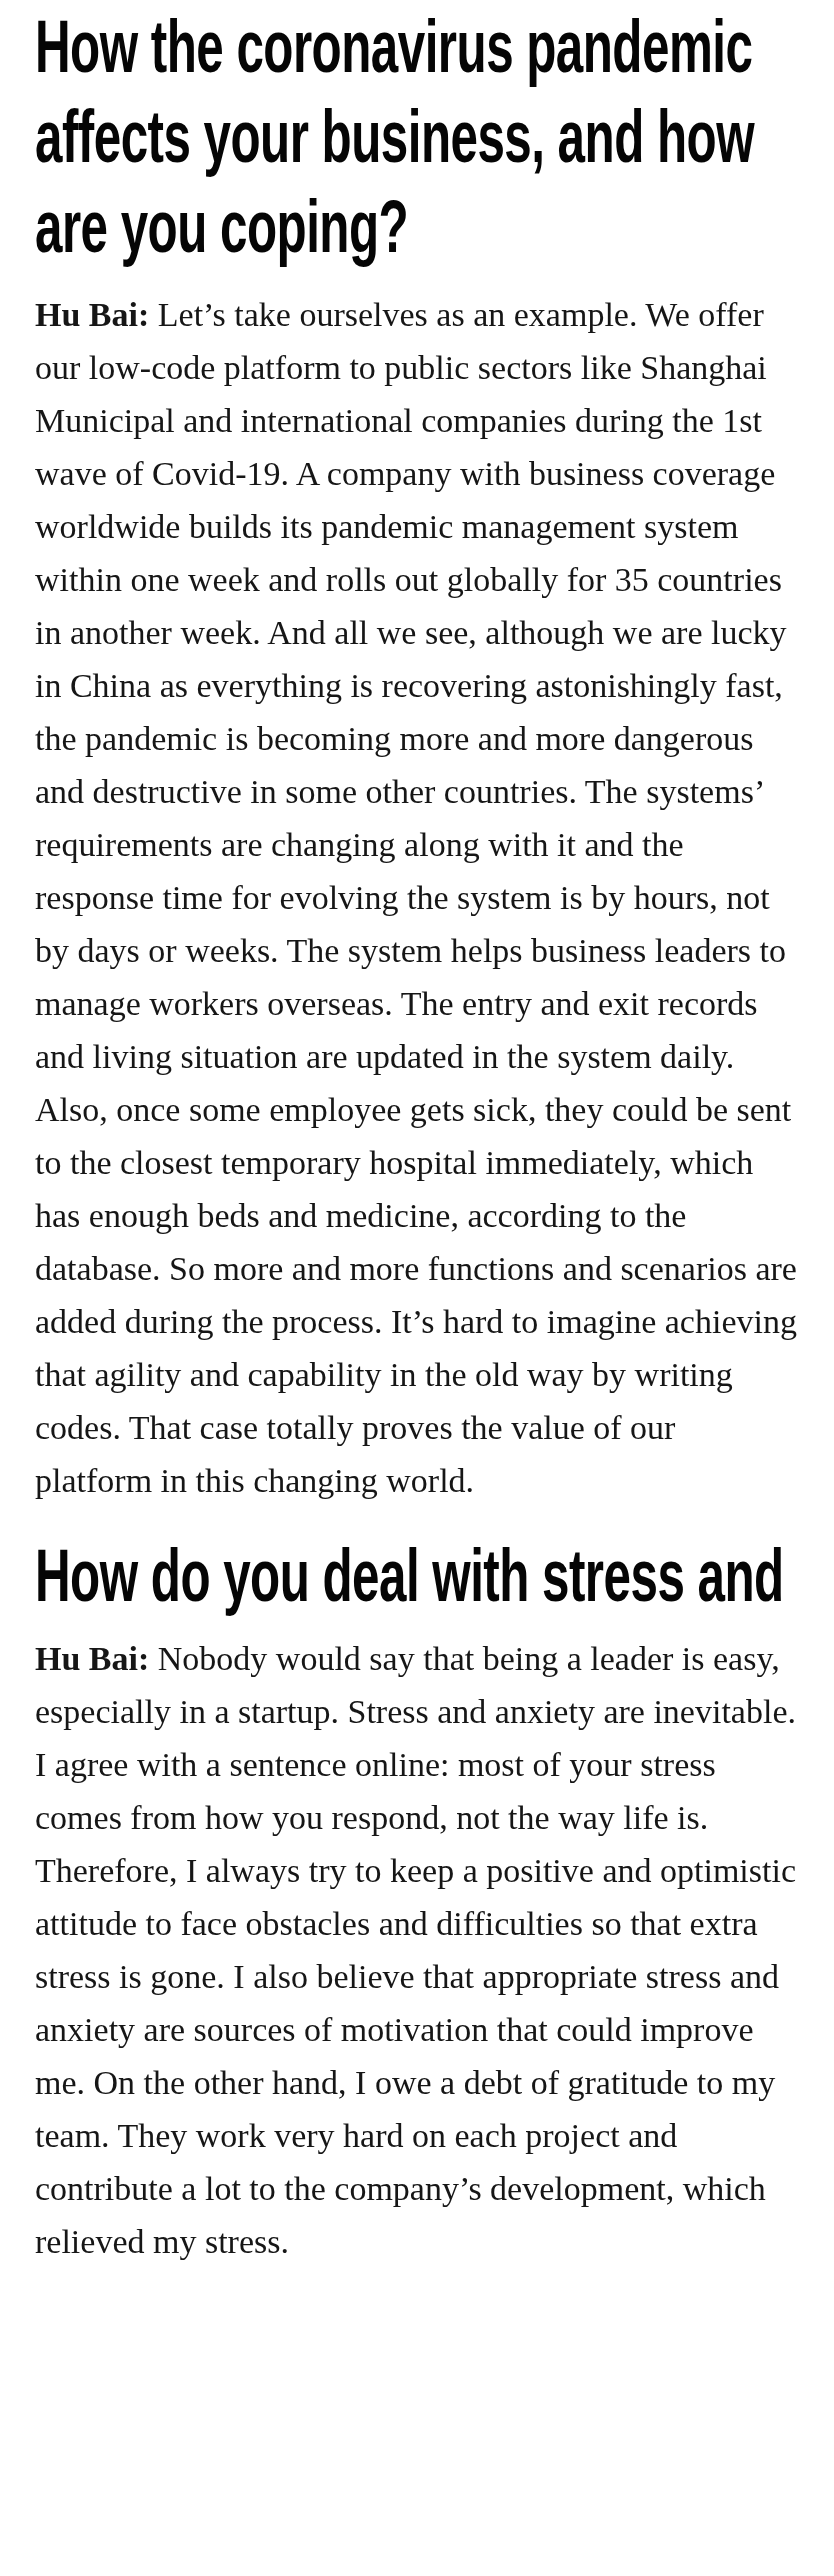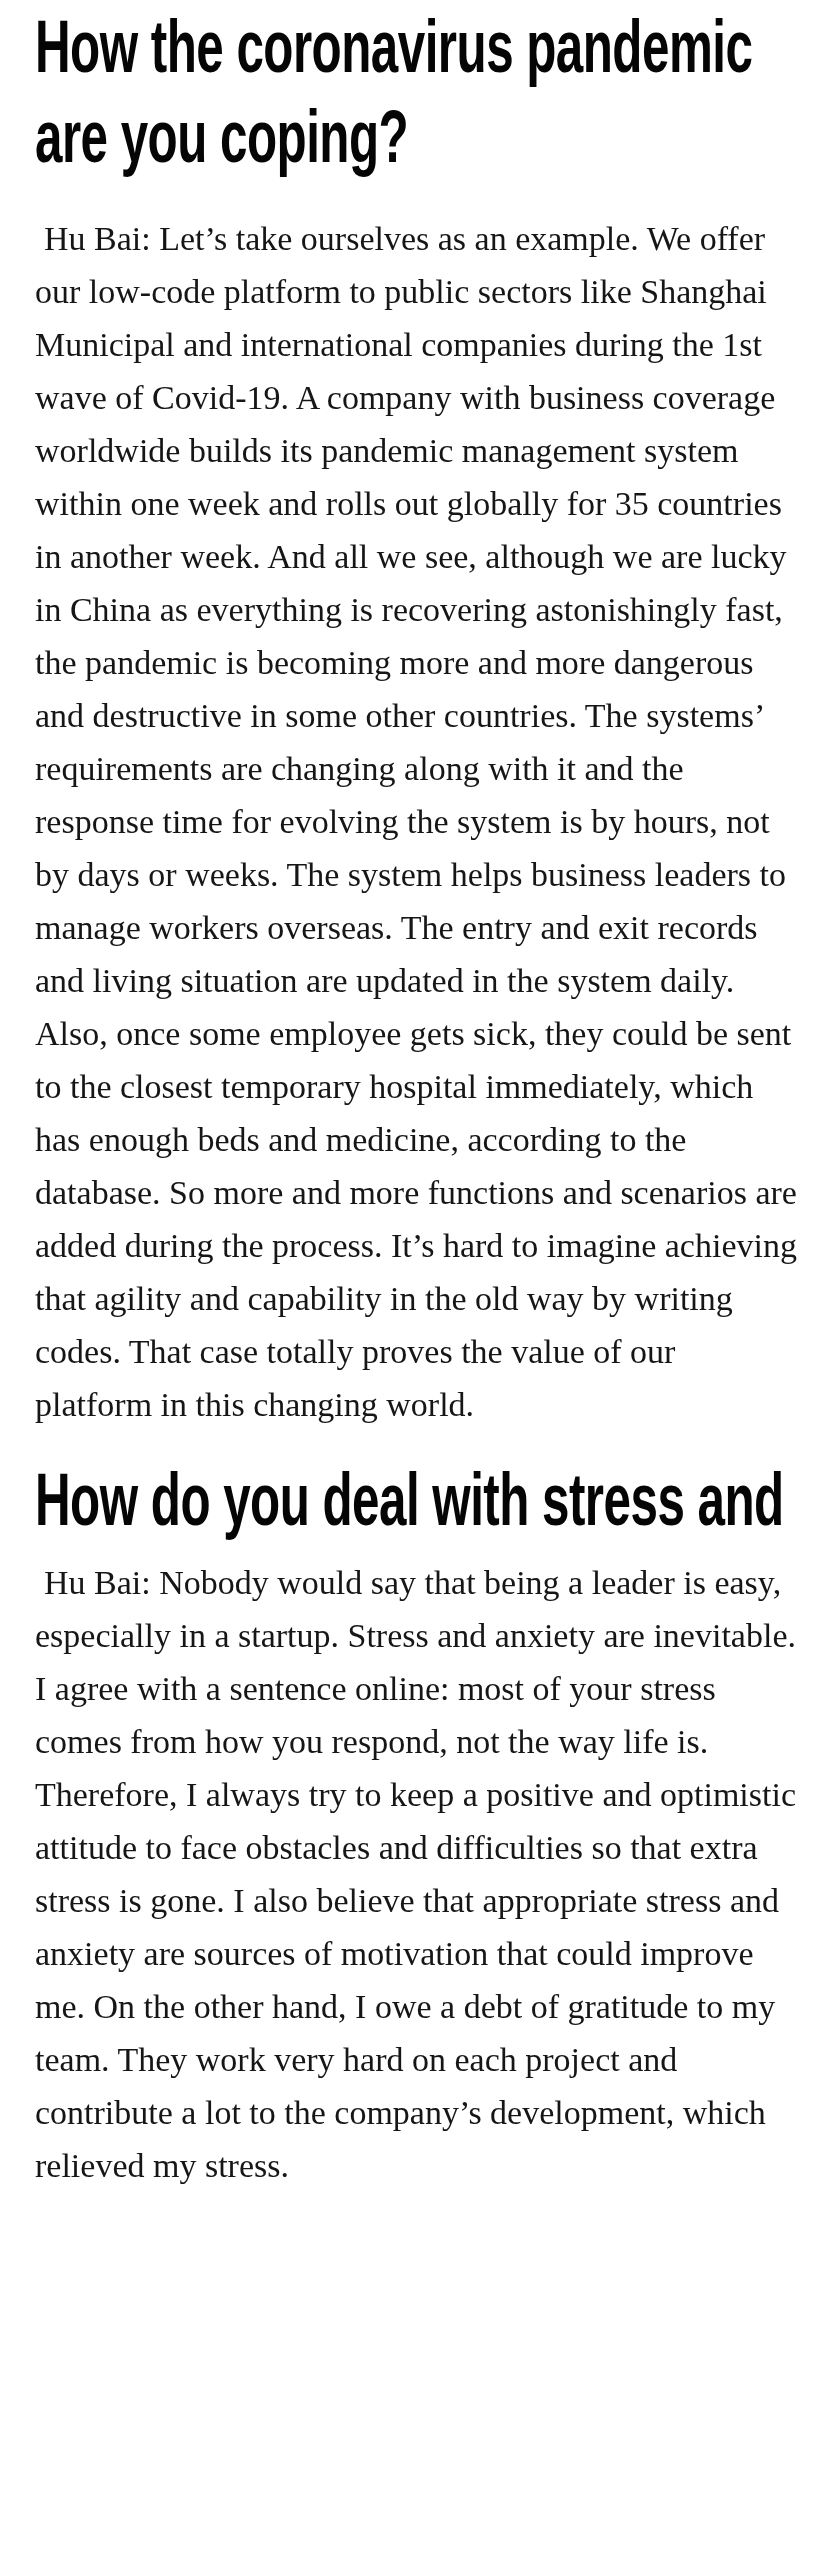--- a/index.html
+++ b/index.html
@@ -10,21 +10,21 @@
     padding: 1.5px 35px 0 35px;
     overflow: hidden;
     background: #ffffff;
     color: #161616;
     font-family: "Liberation Serif", serif;
   }
   article { display: block; }
 
   
   .headline { display: block; margin: 0; }
-  .headline.first { margin: 0 0 30px 0; }
+  .headline.first { margin: 0 0 16px 0; }
   .headline.second { margin: 24px 0 11.6px 0; text-decoration: underline; }
   .hline { display: block; height: 90px; white-space: nowrap; }
   .hx {
     display: inline-block;
     font-family: "Liberation Sans", sans-serif;
     font-weight: 700;
     font-size: 74px;
     line-height: 90px;
     letter-spacing: -0.8px;
     color: #050505;
@@ -33,29 +33,30 @@
   }
 
   
   .para {
     margin: 0;
     font-size: 34px;
     line-height: 53px;
     color: #161616;
     text-align: left;
   }
-  .para .speaker { font-weight: 400; margin-left: 9px; }
+  .para .speaker { font-weight: 700; }
 </style>
 </head>
 <body>
 
 <article>
 
   <h1 class="headline first">
     <span class="hline"><span class="hx">How the coronavirus pandemic</span></span>
+    <span class="hline"><span class="hx">affects your business, and how</span></span>
     <span class="hline"><span class="hx">are you coping?</span></span>
   </h1>
 
   <p class="para"><strong class="speaker">Hu Bai:</strong><span> Let’s take ourselves as an example. We offer our low-code platform to public sectors like Shanghai Municipal and international companies during the 1st wave of Covid-19. A company with business coverage worldwide builds its pandemic management system within one week and rolls out globally for 35 countries in another week. And all we see, although we are lucky in China as everything is recovering astonishingly fast, the pandemic is becoming more and more dangerous and destructive in some other countries. The systems’ requirements are changing along with it and the response time for evolving the system is by hours, not by days or weeks. The system helps business leaders to manage workers overseas. The entry and exit records and living situation are updated in the system daily. Also, once some employee gets sick, they could be sent to the closest temporary hospital immediately, which has enough beds and medicine, according to the database. So more and more functions and scenarios are added during the process. It’s hard to imagine achieving that agility and capability in the old way by writing codes. That case totally proves the value of our platform in this changing world.</span></p>
 
   <h2 class="headline second">
     <span class="hline"><span class="hx">How do you deal with stress and</span></span>
   </h2>
 
   <p class="para"><strong class="speaker">Hu Bai:</strong><span> Nobody would say that being a leader is easy, especially in a startup. Stress and anxiety are inevitable. I agree with a sentence online: most of your stress comes from how you respond, not the way life is. Therefore, I always try to keep a positive and optimistic attitude to face obstacles and difficulties so that extra stress is gone. I also believe that appropriate stress and anxiety are sources of motivation that could improve me. On the other hand, I owe a debt of gratitude to my team. They work very hard on each project and contribute a lot to the company’s development, which relieved my stress.</span></p>

